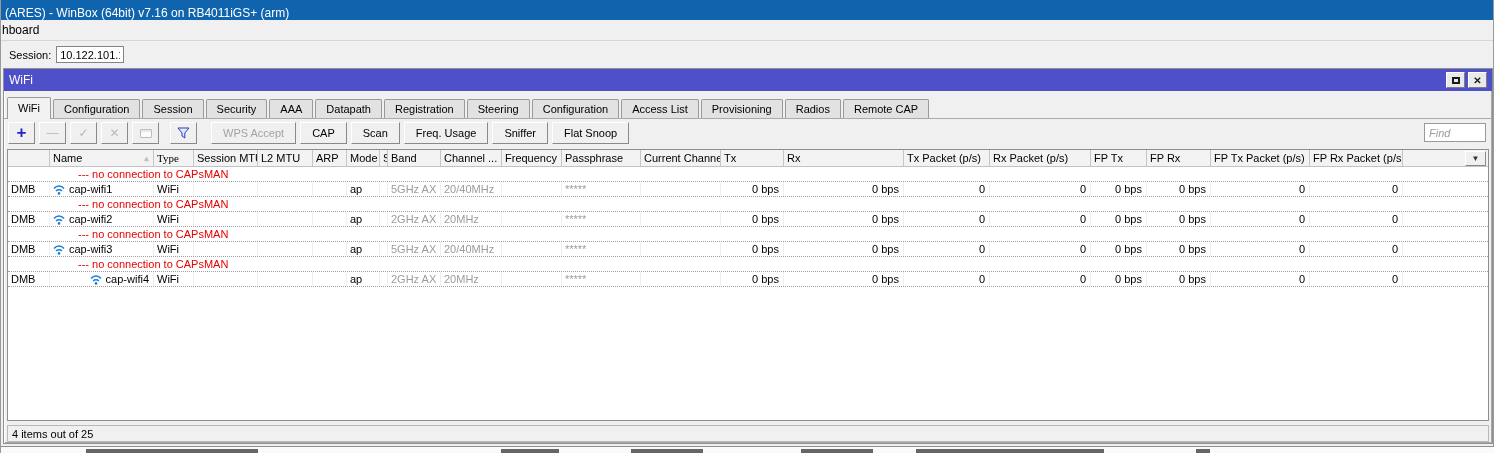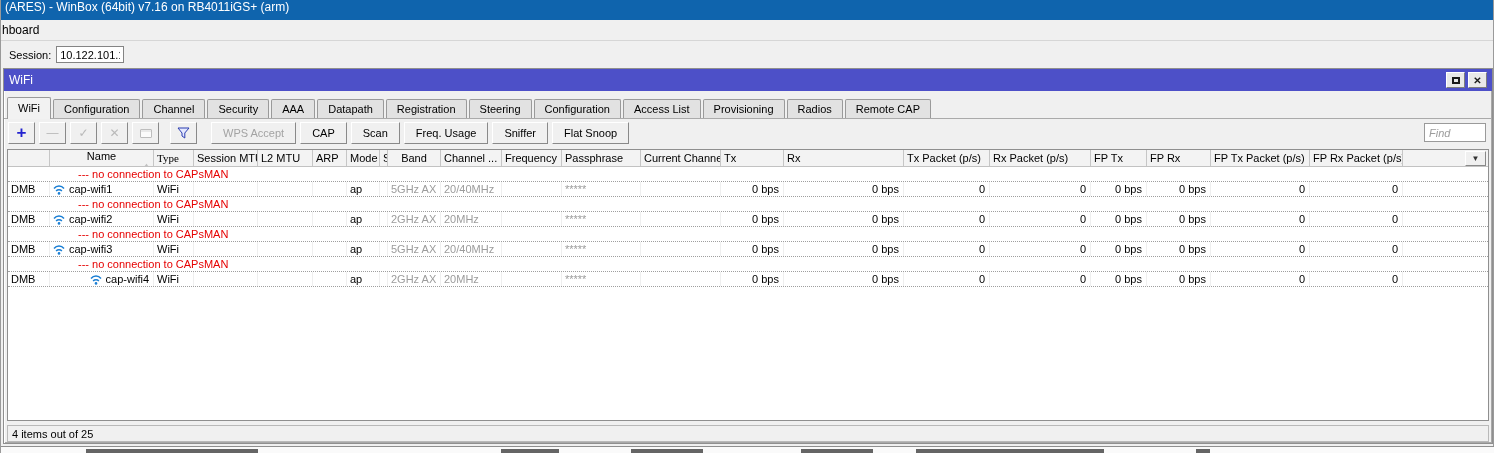--- a/index.html
+++ b/index.html
@@ -1,21 +1,21 @@
 <!DOCTYPE html>
 <html><head>
 <meta charset="utf-8">
 <style>
   * { box-sizing: border-box; margin: 0; padding: 0; }
   html,body { width:1494px; height:453px; }
   body { font-family:"Liberation Sans", sans-serif; font-size:11px; background:#f0f0f0; overflow:hidden; }
   .stage { position:relative; width:1494px; height:453px; background:#f0f0f0; border-left:1px solid #9a9a9a; border-right:1px solid #9a9a9a; }
 
   
-  .titlebar { height:20px; color:#fff; display:flex; align-items:flex-start; padding-left:4px; font-size:12px; }
+  .titlebar { height:20px; color:#fff; display:flex; align-items:flex-end; padding-left:4px; font-size:12px; }
   .menubar { height:21px; display:flex; align-items:center; border-bottom:1px solid #d6d6d6; font-size:12px; color:#000; padding-left:1px; background:#f0f0f0; }
   .session-row { height:27px; display:flex; align-items:center; padding-left:8px; gap:5px; }
   .session-input { width:68px; height:17px; border:1px solid #848484; background:#fff; font-size:11px; padding:0 3px; font-family:"Liberation Sans",sans-serif; }
 
   
   .win { position:absolute; left:2px; top:68px; width:1490px; height:376px; background:#f0f0f0;
          border:1px solid #8f8f8f; box-shadow: inset 1px 1px 0 #ffffff, inset -1px -1px 0 #a8a8a8; }
   .win-title { height:22px; display:flex; align-items:center; padding:0 5px; color:#fff; font-size:12px; }
   .win-title .spacer { flex:1; }
   .win-btn { width:19px; height:16px; background:#e9e9e9; border:1px solid; border-color:#fff #7d7d7d #7d7d7d #fff;
@@ -96,21 +96,21 @@
           <span class="max-glyph" data-name="maximize-icon"></span>
         </span>
       <span class="win-btn" data-name="close-button">
           <span data-name="close-icon">✕</span>
         </span>
     </div>
 
     <div class="tabs" data-name="tab-strip">
         <div class="tab active" data-name="tab-wifi">WiFi</div>
         <div class="tab" data-name="tab-configuration">Configuration</div>
-        <div class="tab" data-name="tab-channel">Channel</div>
+        <div class="tab" data-name="tab-channel">Session</div>
         <div class="tab" data-name="tab-security">Security</div>
         <div class="tab" data-name="tab-aaa">AAA</div>
         <div class="tab" data-name="tab-datapath">Datapath</div>
         <div class="tab" data-name="tab-interworking">Registration</div>
         <div class="tab" data-name="tab-steering">Steering</div>
         <div class="tab" data-name="tab-registration">Configuration</div>
         <div class="tab" data-name="tab-access-list">Access List</div>
         <div class="tab" data-name="tab-provisioning">Provisioning</div>
         <div class="tab" data-name="tab-radios">Radios</div>
         <div class="tab" data-name="tab-remote-cap">Remote CAP</div>
@@ -148,21 +148,21 @@
           <button class="tbtn" data-name="flat-snoop-button">Flat Snoop</button>
         </div>
       <input class="find-input" data-name="find-input" placeholder="Find" style="">
     </div>
 
     <div class="table-wrap" data-name="interface-table">
       <div class="thead" data-name="table-header-row">
           <div class="th" data-name="column-header-flags" style="width: 42px;">
             <span></span>
           </div>
-          <div class="th" data-name="column-header-name" style="width: 104px; flex-direction: column;">
+          <div class="th" data-name="column-header-name" style="width: 104px;">
             <span>Name</span>
             <span class="sort" data-name="sort-ascending-icon">▲</span>
           </div>
           <div class="th" data-name="column-header-type" style="width: 40px; font-family: Liberation Serif, serif;">
             <span>Type</span>
           </div>
           <div class="th" data-name="column-header-actual-mtu" style="width: 64px;">
             <span>Session MTU</span>
           </div>
           <div class="th" data-name="column-header-l2-mtu" style="width: 55px;">
@@ -170,21 +170,21 @@
           </div>
           <div class="th" data-name="column-header-arp" style="width: 34px;">
             <span>ARP</span>
           </div>
           <div class="th" data-name="column-header-mode" style="width: 33px;">
             <span>Mode</span>
           </div>
           <div class="th" data-name="column-header-s" style="width: 8px;">
             <span>S</span>
           </div>
-          <div class="th" data-name="column-header-band" style="width: 53px; justify-content: center;">
+          <div class="th" data-name="column-header-band" style="width: 53px;">
             <span>Band</span>
           </div>
           <div class="th" data-name="column-header-channel" style="width: 61px;">
             <span>Channel ...</span>
           </div>
           <div class="th" data-name="column-header-frequency" style="width: 60px;">
             <span>Frequency</span>
           </div>
           <div class="th" data-name="column-header-passphrase" style="width: 79px;">
             <span>Passphrase</span>

